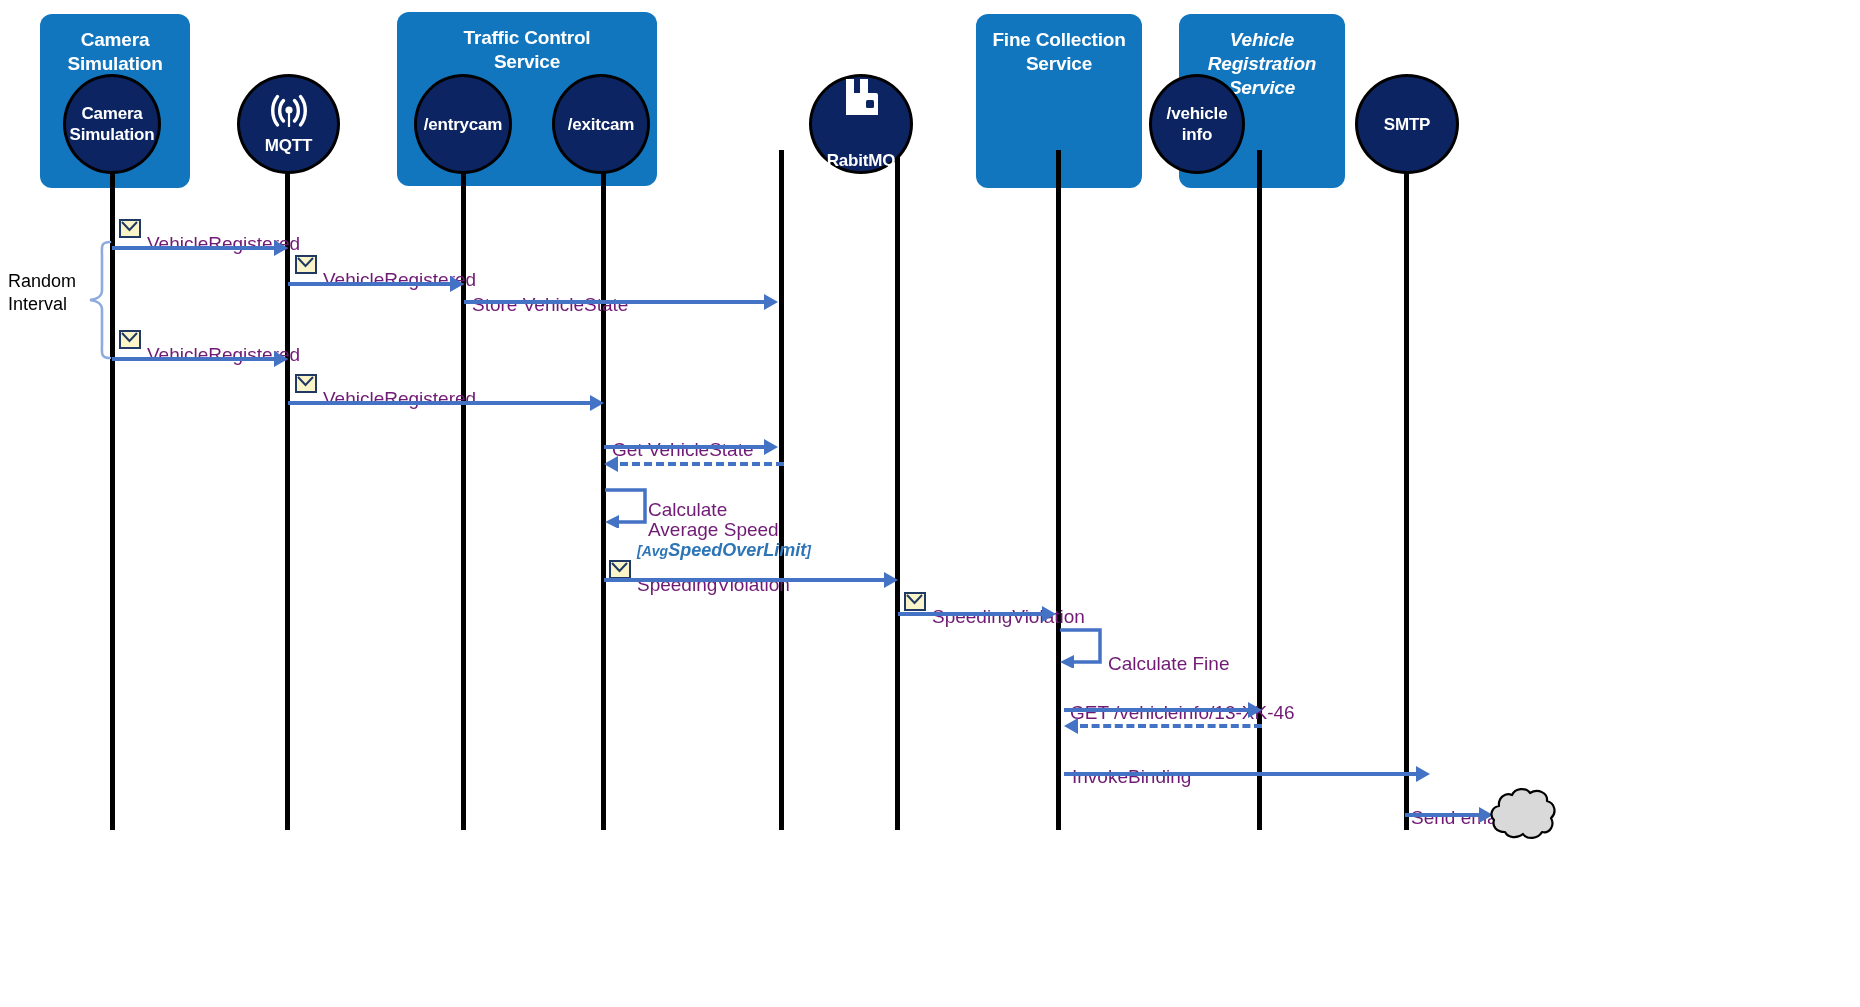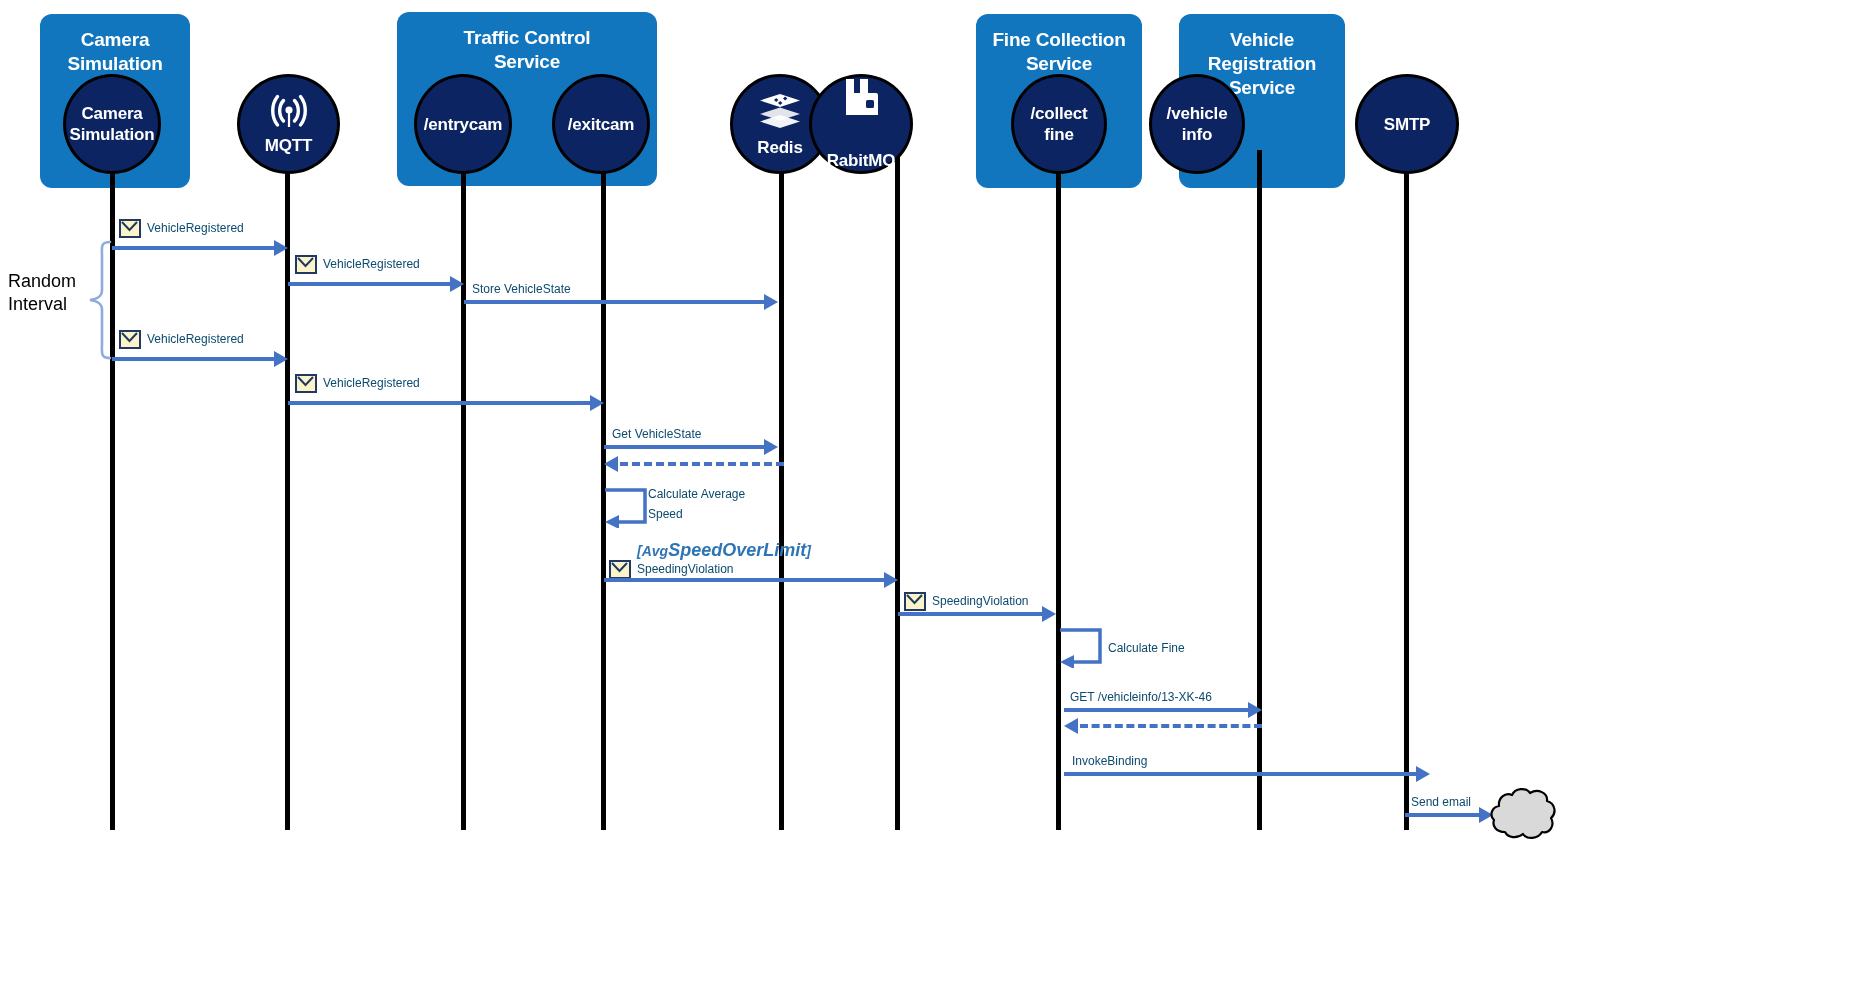--- a/index.html
+++ b/index.html
@@ -92,24 +92,25 @@
     position: absolute;
     width: 0; height: 0;
     border-top: 8px solid transparent;
     border-bottom: 8px solid transparent;
     border-right: 14px solid #4472C4;
   }
 
   
   .msg-label {
     position: absolute;
-    font-size: 12px;
+    font-size: 19px;
     line-height: 22px;
-    color: #0c4a6e;
+    color: #701a75;
     white-space: nowrap;
+    margin-top: 16px;
   }
   .msg-label.wrap { white-space: normal; }
   .guard {
     position: absolute;
     font-size: 18px;
     line-height: 21px;
     color: #2E75B6;
     font-style: italic;
     font-weight: bold;
     white-space: nowrap;
@@ -169,21 +170,21 @@
     </div>
   </div>
 
   <div class="svc-box" style="left:976px; top:14px; width:166px; height:174px;">
     <div class="svc-title">
       <div>Fine Collection</div>
       <div>Service</div>
     </div>
   </div>
 
-  <div class="svc-box" style="left:1179px; top:14px; width:166px; height:174px;">
+  <div class="svc-box" style="left:1179px; top:14px; width:166px; height:174px;font-style:italic;">
     <div class="svc-title">
       <div>Vehicle Registration</div>
       <div>Service</div>
     </div>
   </div>
 
   <div class="lifeline" style="left:110px; top:150px; height:680px;"></div>
   <div class="lifeline" style="left:285px; top:150px; height:680px;"></div>
   <div class="lifeline" style="left:461px; top:150px; height:680px;"></div>
   <div class="lifeline" style="left:601px; top:150px; height:680px;"></div>
@@ -216,53 +217,31 @@
   </div>
 
   <div class="node" style="left:414px; top:74px; width:98px; height:100px;">
     <div class="node-label">/entrycam</div>
   </div>
 
   <div class="node" style="left:552px; top:74px; width:98px; height:100px;">
     <div class="node-label">/exitcam</div>
   </div>
 
-  <div class="node" style="left:730px; top:74px; width:100px; height:100px;">
-    <span class="node-icon">
-      <svg width="44" height="40" viewBox="0 0 44 40">
-        <g fill="#ffffff">
-          <path d="M22 24 L42 30.5 L22 37 L2 30.5 Z" opacity="0.95"></path>
-          <path d="M22 16.5 L42 23 L22 29.5 L2 23 Z" opacity="0.88"></path>
-          <path d="M22 3 L42 9.5 L22 16 L2 9.5 Z"></path>
-        </g>
-        <g fill="#0C2461">
-          <path d="M16 9 l2.2 -2 2.2 2 -2.2 2z"></path>
-          <path d="M25 7.5 l2.2 -2 2.2 2 -2.2 2z"></path>
-          <path d="M20 12 l2.2 -2 2.2 2 -2.2 2z"></path>
-        </g>
-      </svg>
-    </span>
-    <div class="node-label">Redis</div>
-  </div>
 
   <div class="node" style="left:809px; top:74px; width:104px; height:100px;justify-content:space-between;">
     <span class="node-icon">
       <svg width="38" height="40" viewBox="0 0 38 40">
         <path fill="#ffffff" d="M4 2 h8 v14 h6 V2 h8 v14 h8 a2 2 0 0 1 2 2 v20 H4 Z"></path>
         <rect x="24" y="23" width="8" height="8" rx="1.6" fill="#0C2461"></rect>
       </svg>
     </span>
     <div class="node-label">RabitMQ</div>
   </div>
 
-  <div class="node" style="left:1011px; top:74px; width:96px; height:100px;">
-    <div class="node-label">
-      <span>/collect</span><br><span>fine</span>
-    </div>
-  </div>
 
   <div class="node" style="left:1149px; top:74px; width:96px; height:100px;">
     <div class="node-label">
       <span>/vehicle</span><br><span>info</span>
     </div>
   </div>
 
   <div class="node" style="left:1355px; top:74px; width:104px; height:100px;">
     <div class="node-label">SMTP</div>
   </div>

